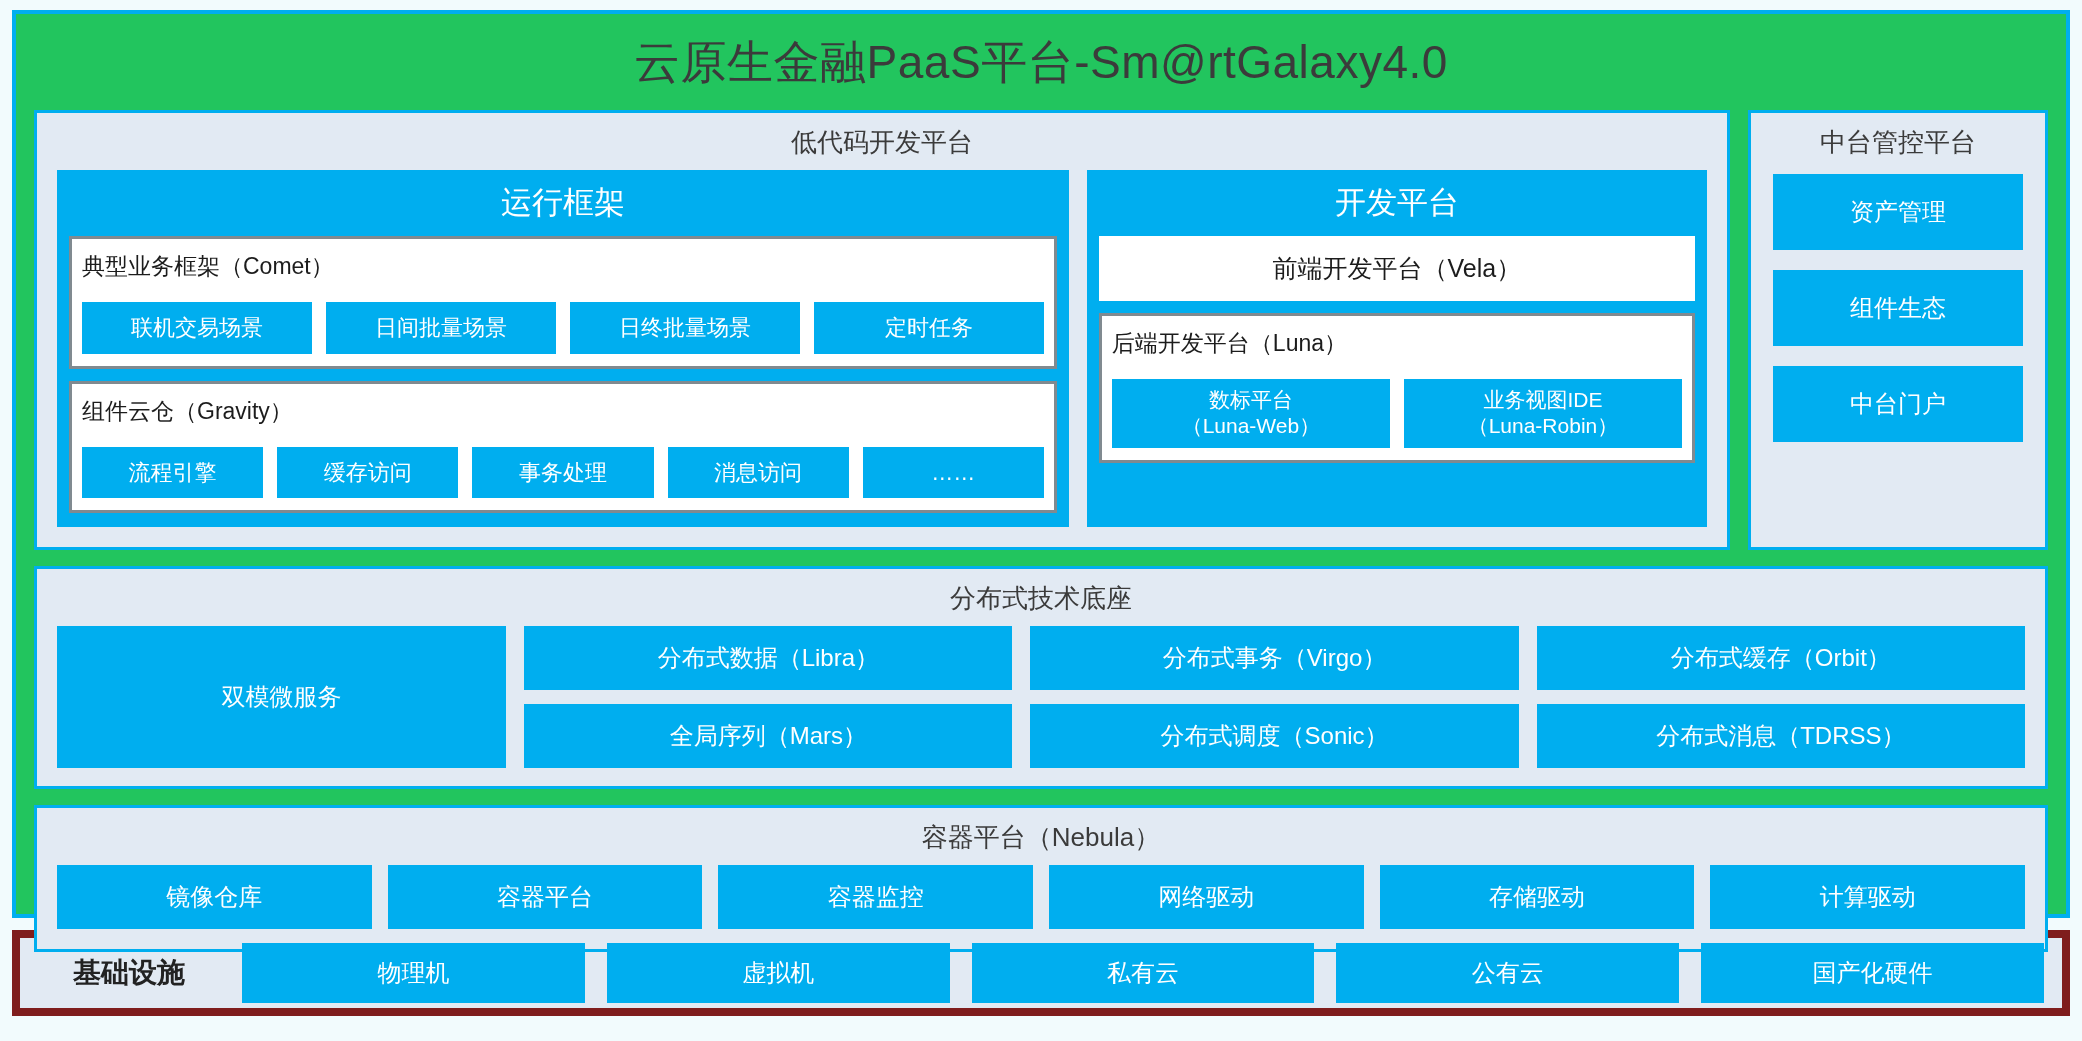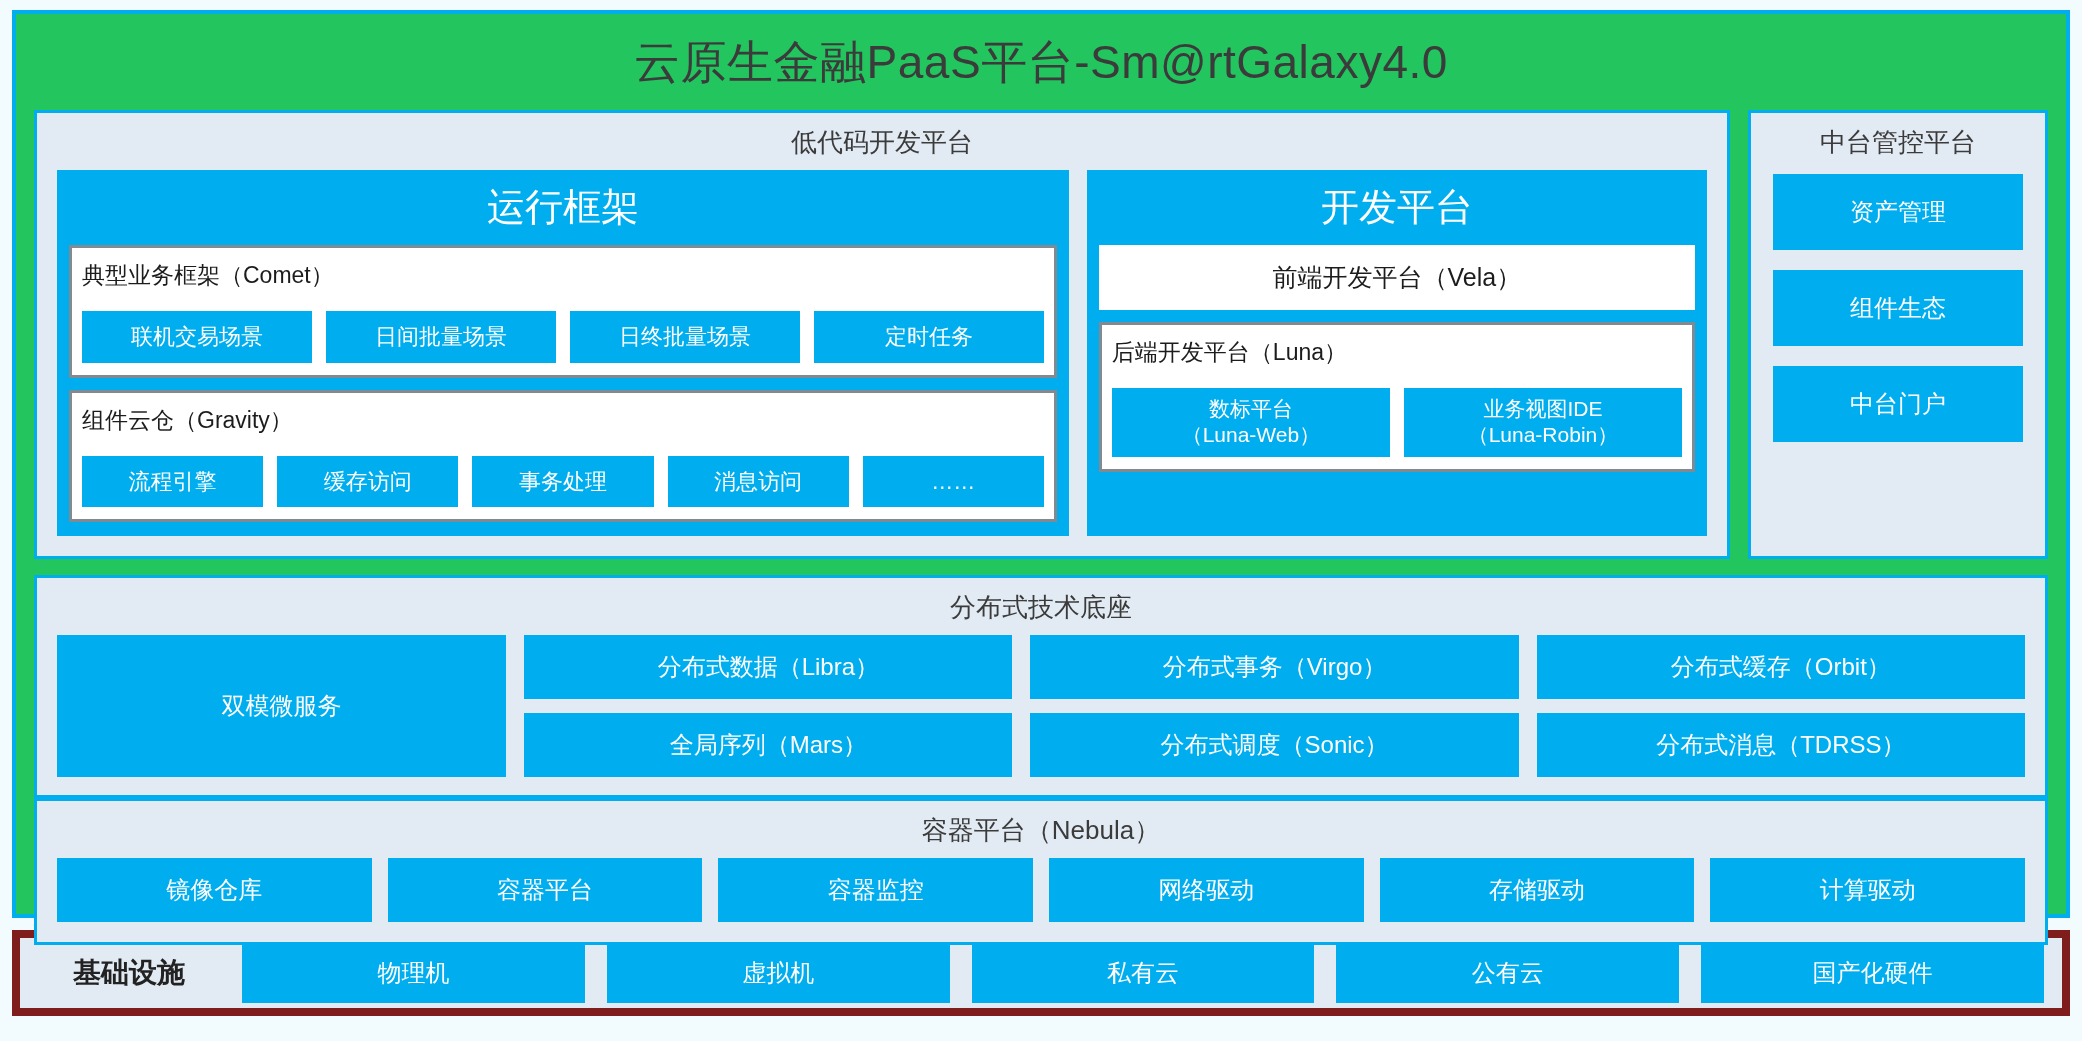--- a/index.html
+++ b/index.html
@@ -56,21 +56,21 @@
   }
 
   
   .cyan-block {
     background: #00aeef;
     padding: 0 0 10px 0;
     display: flex; flex-direction: column;
   }
   .cyan-block-title {
     color: #ffffff;
-    font-size: 38px;
+    font-size: 31px;
     text-align: center;
     padding: 12px 0 12px 0;
     font-weight: 400;
     white-space: nowrap;
   }
   .runtime { flex: 1 1 62%; }
   .devplat { flex: 1 1 38%; }
 
   
   .white-box {
@@ -138,21 +138,21 @@
     white-space: nowrap;
   }
   .tech-chip.tall {
     flex: 1 1 auto;
     display: flex; flex-direction: column;
     align-items: center; justify-content: center;
     line-height: 1.45;
   }
 
   
-  .container-plat { }
+  .container-plat { margin-top: 16px; }
   .container-body { display: flex; gap: 16px; padding: 0 20px 20px 20px; }
   .container-chip {
     flex: 1 1 0;
     background: #00aeef; color: #fff;
     font-size: 24px; text-align: center;
     padding: 16px 4px;
     white-space: nowrap;
   }
 
   

